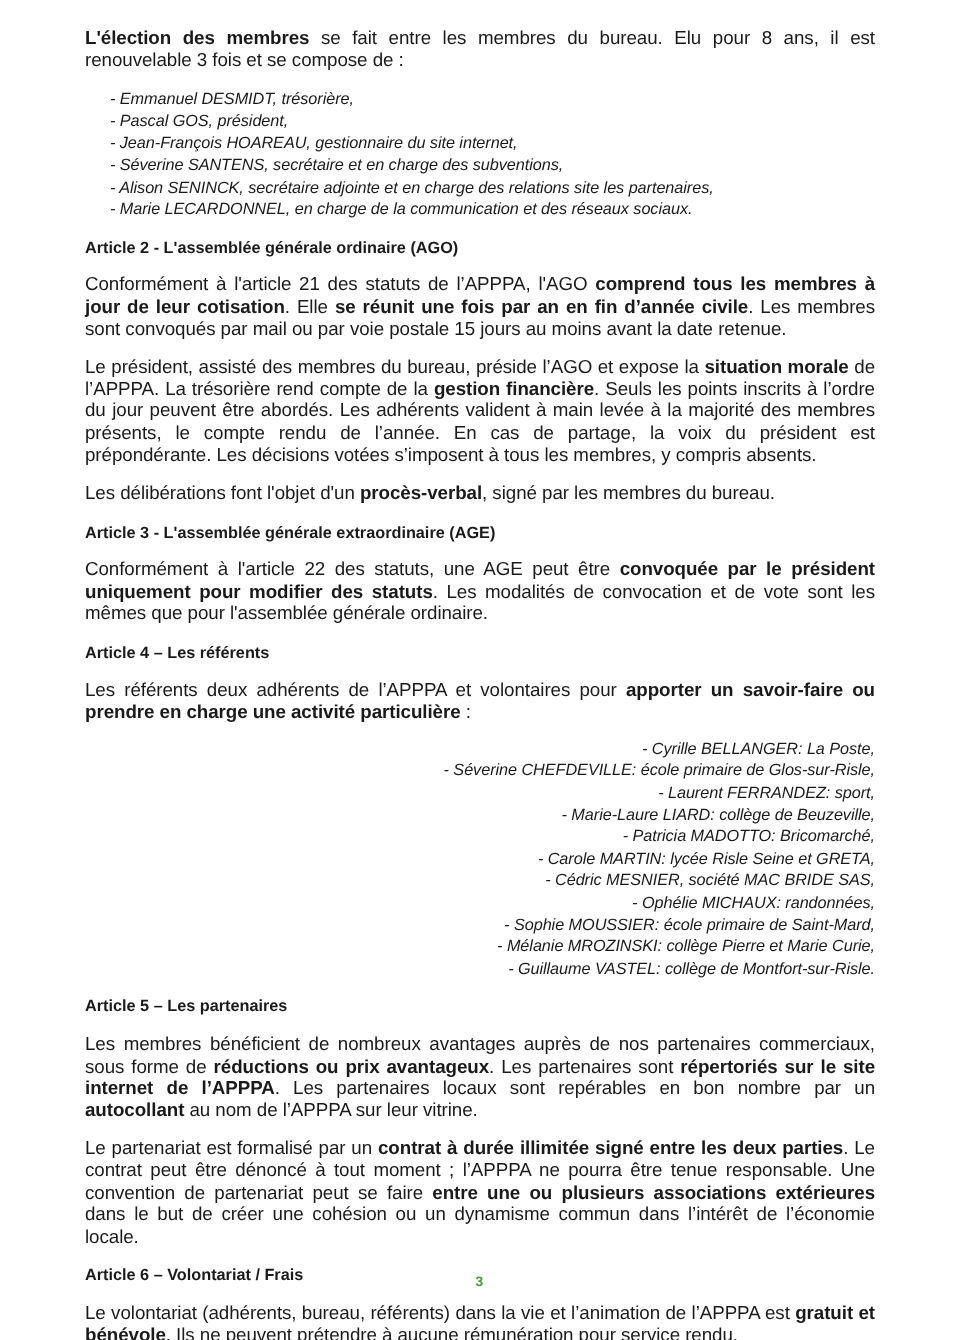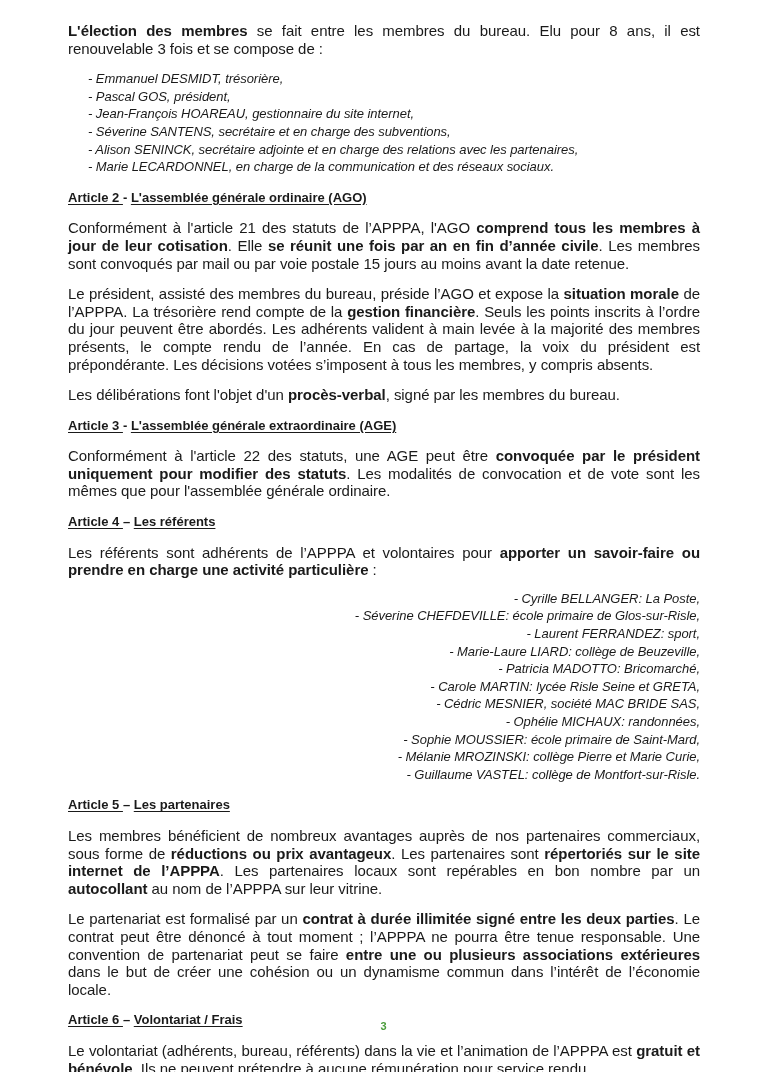--- a/index.html
+++ b/index.html
@@ -34,21 +34,20 @@
   }
   b, strong { font-weight: bold; }
 
   .heading {
     margin: 6px 0 13px 0;
     font-size: 13.0px;
     line-height: 17.6px;
     font-weight: bold;
   }
   .heading .seg {
-    text-decoration: underline;
     text-underline-offset: 2px;
   }
   .heading .sep {
     text-decoration: none;
   }
 
   ul.item-list {
     list-style: none;
     margin: 0 0 13px 0;
     padding: 0 0 0 20px;
@@ -80,39 +79,39 @@
 
 <div class="page">
 
   <p class="body-text"><b>L'élection des membres</b><span> se fait entre les membres du bureau. Elu pour 8 ans, il est renouvelable 3 fois et se compose de :</span></p>
 
   <ul class="item-list members-block">
     <li>- Emmanuel DESMIDT, trésorière,</li>
     <li>- Pascal GOS, président,</li>
     <li>- Jean-François HOAREAU, gestionnaire du site internet,</li>
     <li>- Séverine SANTENS, secrétaire et en charge des subventions,</li>
-    <li>- Alison SENINCK, secrétaire adjointe et en charge des relations avec les partenaires,</li>
+    <li>- Alison SENINCK, secrétaire adjointe et en charge des relations site les partenaires,</li>
     <li>- Marie LECARDONNEL, en charge de la communication et des réseaux sociaux.</li>
   </ul>
 
   <div class="heading"><span class="seg">Article 2 </span><span class="sep">- </span><span class="seg">L'assemblée générale ordinaire (AGO)</span></div>
 
   <p class="body-text"><span>Conformément à l'article 21 des statuts de l’APPPA, l'AGO </span><b>comprend tous les membres à jour de leur cotisation</b><span>. Elle </span><b>se réunit une fois par an en fin d’année civile</b><span>. Les membres sont convoqués par mail ou par voie postale 15 jours au moins avant la date retenue.</span></p>
 
   <p class="body-text"><span>Le président, assisté des membres du bureau, préside l’AGO et expose la </span><b>situation morale</b><span> de l’APPPA. La trésorière rend compte de la </span><b>gestion financière</b><span>. Seuls les points inscrits à l’ordre du jour peuvent être abordés. Les adhérents valident à main levée à la majorité des membres présents, le compte rendu de l’année. En cas de partage, la voix du président est prépondérante. Les décisions votées s’imposent à tous les membres, y compris absents.</span></p>
 
   <p class="body-text"><span>Les délibérations font l'objet d'un </span><b>procès-verbal</b><span>, signé par les membres du bureau.</span></p>
 
   <div class="heading"><span class="seg">Article 3 </span><span class="sep">- </span><span class="seg">L'assemblée générale extraordinaire (AGE)</span></div>
 
   <p class="body-text"><span>Conformément à l'article 22 des statuts, une AGE peut être </span><b>convoquée par le président uniquement pour modifier des statuts</b><span>. Les modalités de convocation et de vote sont les mêmes que pour l'assemblée générale ordinaire.</span></p>
 
   <div class="heading"><span class="seg">Article 4 </span><span class="sep">– </span><span class="seg">Les référents</span></div>
 
-  <p class="body-text tight"><span>Les référents sont adhérents de l’APPPA et volontaires pour </span><b>apporter un savoir-faire ou prendre en charge une activité particulière</b><span> :</span></p>
+  <p class="body-text tight"><span>Les référents deux adhérents de l’APPPA et volontaires pour </span><b>apporter un savoir-faire ou prendre en charge une activité particulière</b><span> :</span></p>
 
   <ul class="item-list referents-block">
     <li>- Cyrille BELLANGER: La Poste,</li>
     <li>- Séverine CHEFDEVILLE: école primaire de Glos-sur-Risle,</li>
     <li>- Laurent FERRANDEZ: sport,</li>
     <li>- Marie-Laure LIARD: collège de Beuzeville,</li>
     <li>- Patricia MADOTTO: Bricomarché,</li>
     <li>- Carole MARTIN: lycée Risle Seine et GRETA,</li>
     <li>- Cédric MESNIER, société MAC BRIDE SAS,</li>
     <li>- Ophélie MICHAUX: randonnées,</li>

